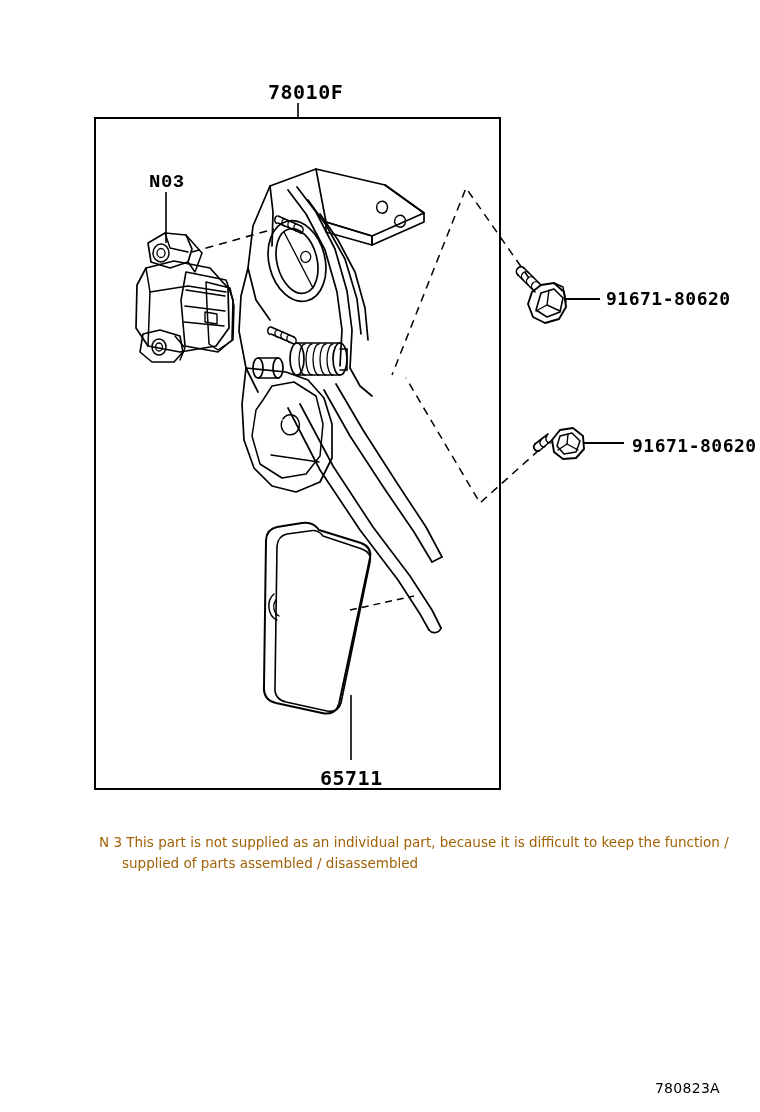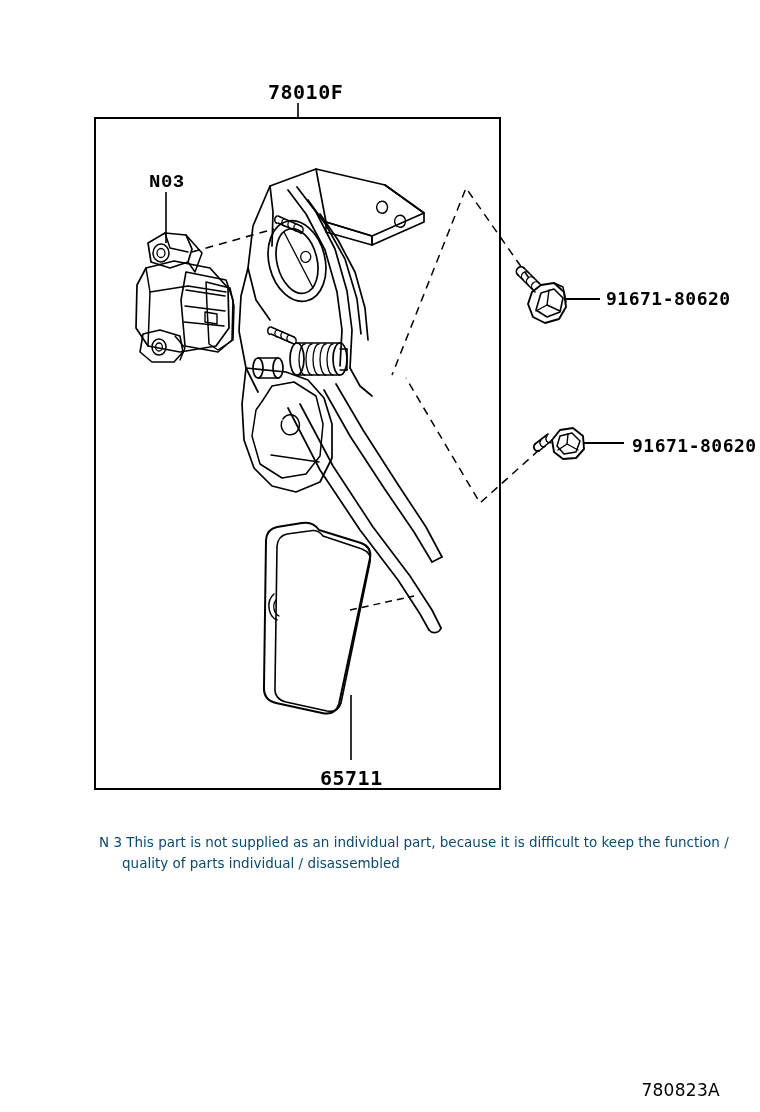--- a/index.html
+++ b/index.html
@@ -66,33 +66,33 @@
   }
 
   #footnote {
     position: absolute;
     left: 79px;
     top: 832px;
     width: 640px;
     font-family: "DejaVu Sans", sans-serif;
     font-size: 13.5px;
     line-height: 21px;
-    color: #0c4a6e;
+    color: #a16207;
   }
   #footnote .fn-line2 {
     display: block;
     padding-left: 23px;
   }
 
   #diagram-code {
     position: absolute;
     left: 700px;
     top: 1080px;
     font-family: "DejaVu Sans", sans-serif;
-    font-size: 17px;
+    font-size: 14px;
     color: #000;
     letter-spacing: 0.3px;
     transform: translateX(-100%);
     white-space: nowrap;
   }
 
   svg.art {
     position: absolute;
     left: 0; top: 0;
     width: 760px;
@@ -267,18 +267,18 @@
   <div class="label" id="label-N03">N03</div>
 
   <div class="label" id="label-bolt-1">91671-80620</div>
 
   <div class="label" id="label-bolt-2">91671-80620</div>
 
   <div class="label" id="label-78111">65711</div>
 
   <div id="footnote">
     <span>N 3 This part is not supplied as an individual part, because it is difficult to keep the function /</span>
-    <span class="fn-line2">quality of parts individual / disassembled</span>
+    <span class="fn-line2">supplied of parts assembled / disassembled</span>
   </div>
 
   <div id="diagram-code">780823A</div>
 
 </div>
 
 </body></html>

